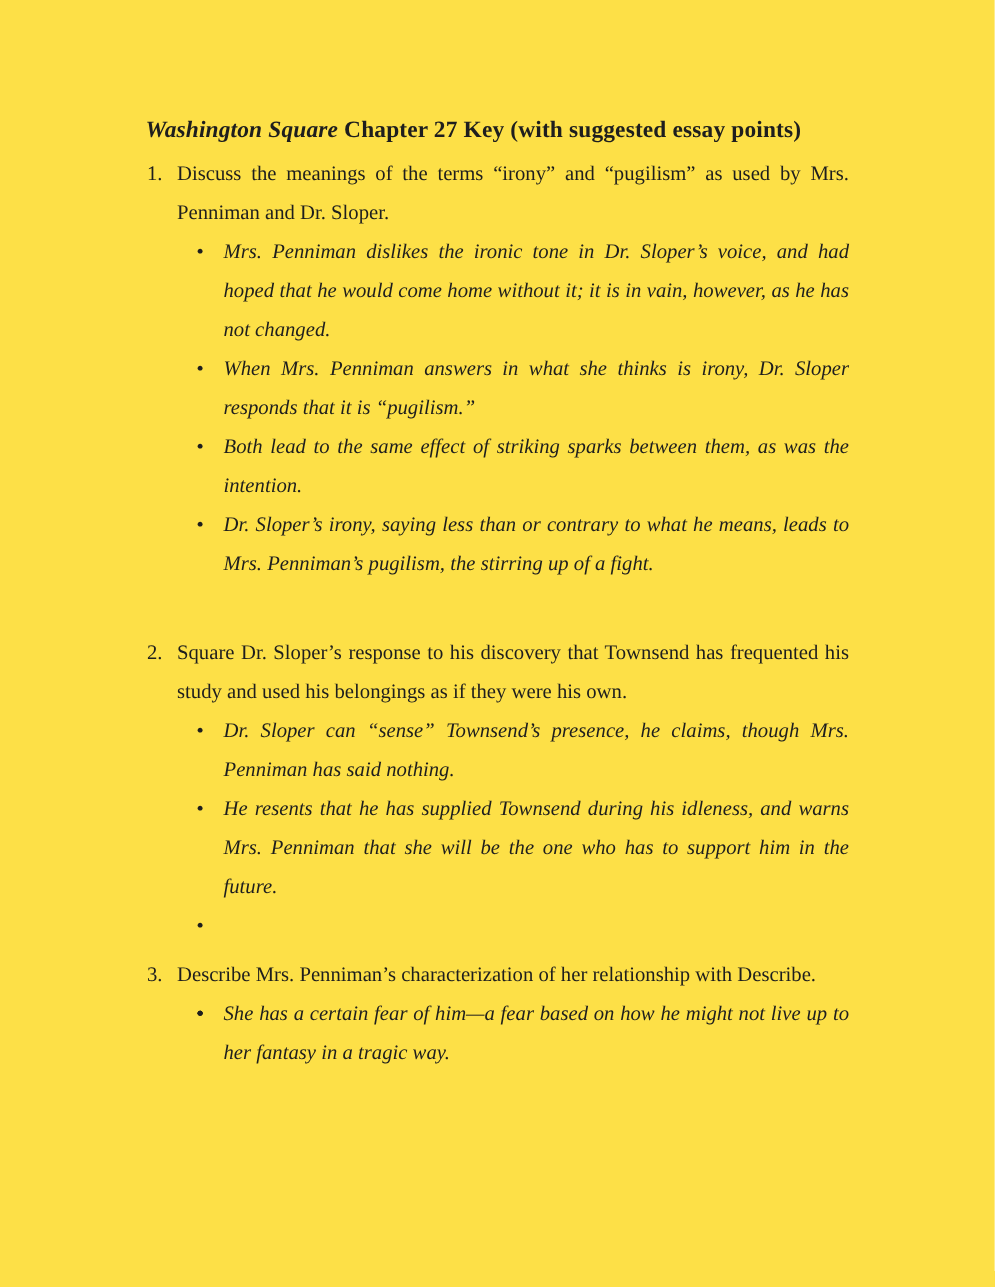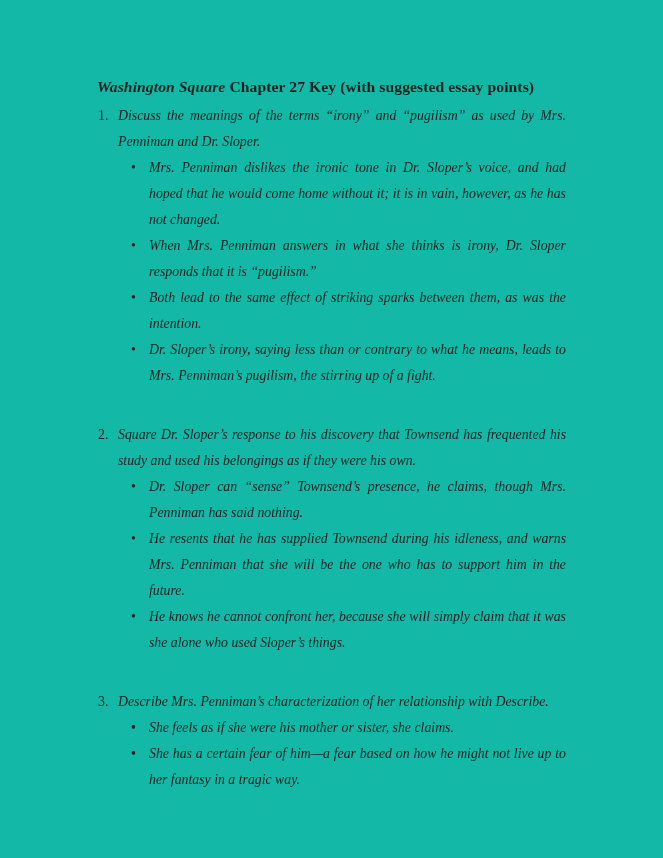--- a/index.html
+++ b/index.html
@@ -8,40 +8,40 @@
     background: #ffffff;
     color: #1e1e1e;
     font-family: "Liberation Serif", "DejaVu Serif", serif;
     -webkit-font-smoothing: antialiased;
   }
   .page {
     width: 663px;
     height: 858px;
     padding: 74px 97px 0 97px;
     overflow: hidden;
-    background: #14b8a6;
+    background: #fde047;
   }
   .doc-title {
     font-size: 15.6px;
     font-weight: bold;
     line-height: 26px;
     white-space: nowrap;
     letter-spacing: 0.1px;
   }
   .doc-title .title-work { font-style: italic; }
   .questions { margin-top: 3px; }
   .question {
     position: relative;
     padding-left: 21px;
     font-size: 13.8px;
     line-height: 26px;
   }
   .question + .question { margin-top: 33px; }
   .qnum { position: absolute; left: 1px; top: 0; }
-  .prompt { text-align: justify; font-style: italic; }
+  .prompt { text-align: justify; }
   .bullets { list-style: none; }
   .bullet {
     position: relative;
     padding-left: 31px;
     font-style: italic;
     text-align: justify;
   }
   .bullet-marker {
     position: absolute;
     left: 13px;
@@ -68,29 +68,29 @@
         <li class="bullet"><span class="bullet-marker">•</span><span class="bullet-text">Dr. Sloper’s irony, saying less than or contrary to what he means, leads to Mrs. Penniman’s pugilism, the stirring up of a fight.</span></li>
       </ul>
     </div>
 
     <div class="question">
       <span class="qnum">2.</span>
       <p class="prompt">Square Dr. Sloper’s response to his discovery that Townsend has frequented his study and used his belongings as if they were his own.</p>
       <ul class="bullets">
         <li class="bullet"><span class="bullet-marker">•</span><span class="bullet-text">Dr. Sloper can “sense” Townsend’s presence, he claims, though Mrs. Penniman has said nothing.</span></li>
         <li class="bullet"><span class="bullet-marker">•</span><span class="bullet-text">He resents that he has supplied Townsend during his idleness, and warns Mrs. Penniman that she will be the one who has to support him in the future.</span></li>
-        <li class="bullet"><span class="bullet-marker">•</span><span class="bullet-text">He knows he cannot confront her, because she will simply claim that it was she alone who used Sloper’s things.</span></li>
+        <li class="bullet"><span class="bullet-marker">•</span></li>
       </ul>
     </div>
 
     <div class="question">
       <span class="qnum">3.</span>
       <p class="prompt">Describe Mrs. Penniman’s characterization of her relationship with Describe.</p>
       <ul class="bullets">
         <li class="bullet"><span class="bullet-marker">•</span></li>
-        <li class="bullet"><span class="bullet-marker">•</span><span class="bullet-text">She feels as if she were his mother or sister, she claims.</span></li>
+        <li class="bullet"><span class="bullet-marker">•</span></li>
         <li class="bullet"><span class="bullet-marker">•</span></li>
         <li class="bullet"><span class="bullet-marker">•</span><span class="bullet-text">She has a certain fear of him—a fear based on how he might not live up to her fantasy in a tragic way.</span></li>
       </ul>
     </div>
 
   </div>
 </div>
 
 </body></html>

